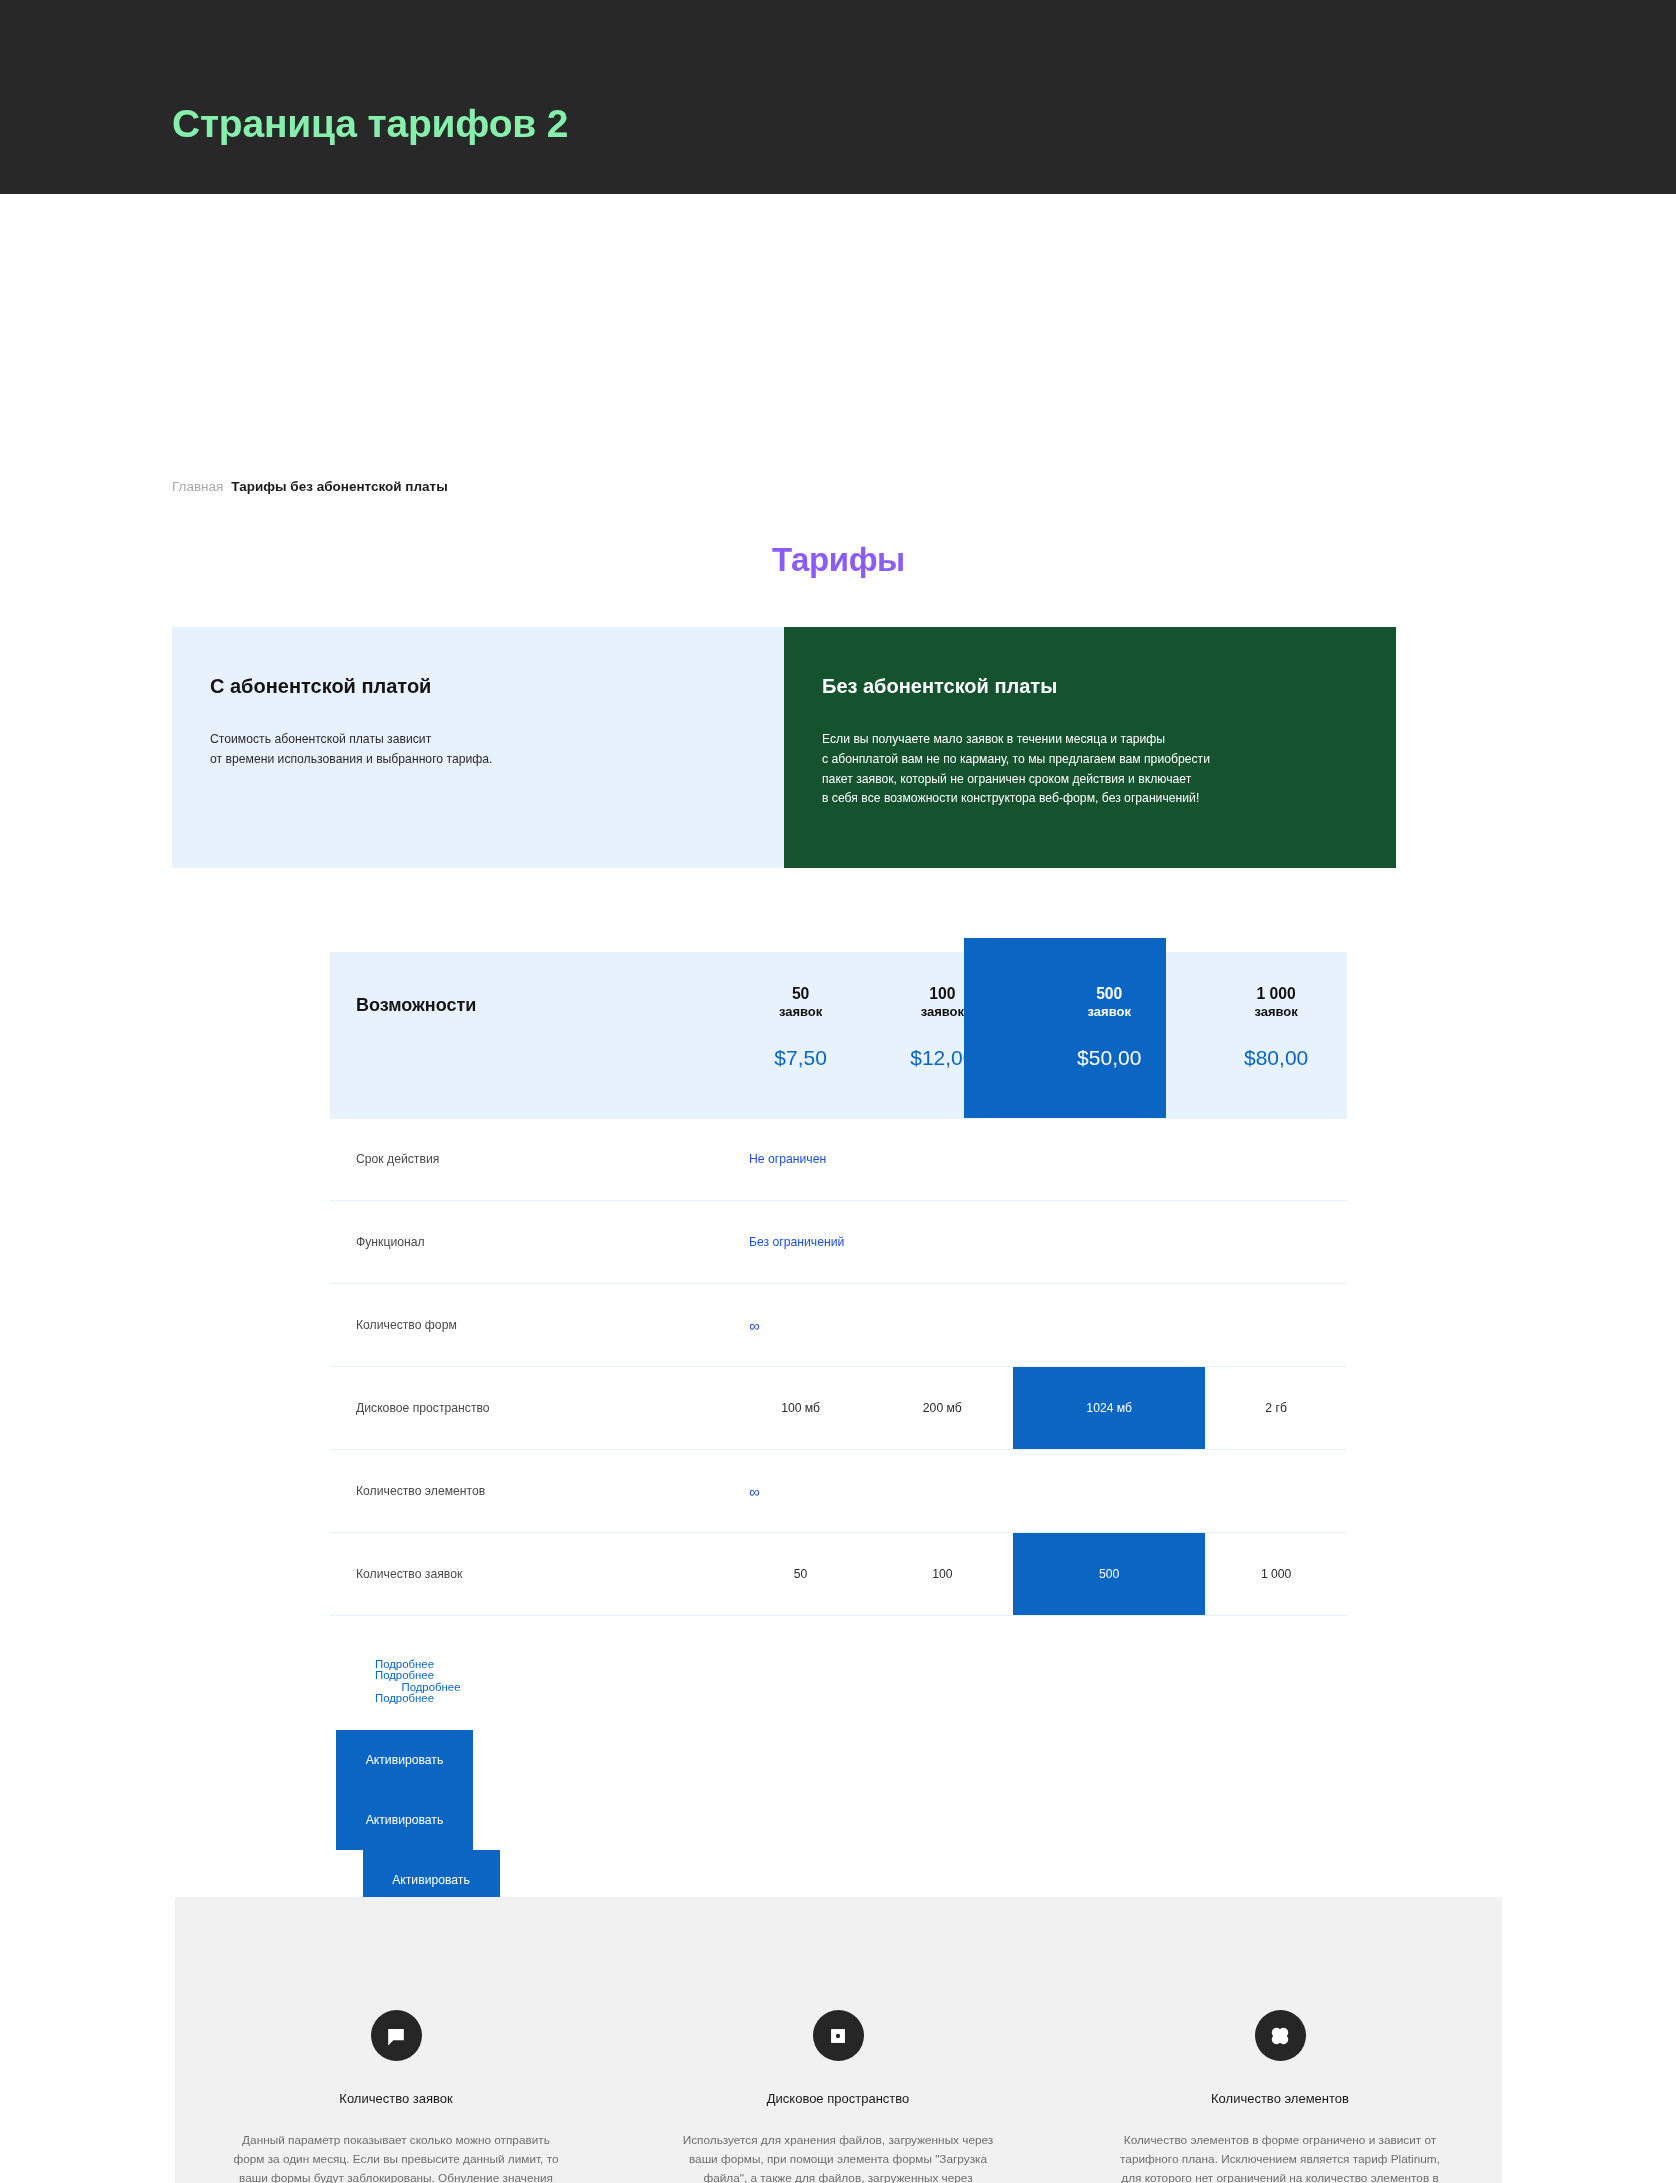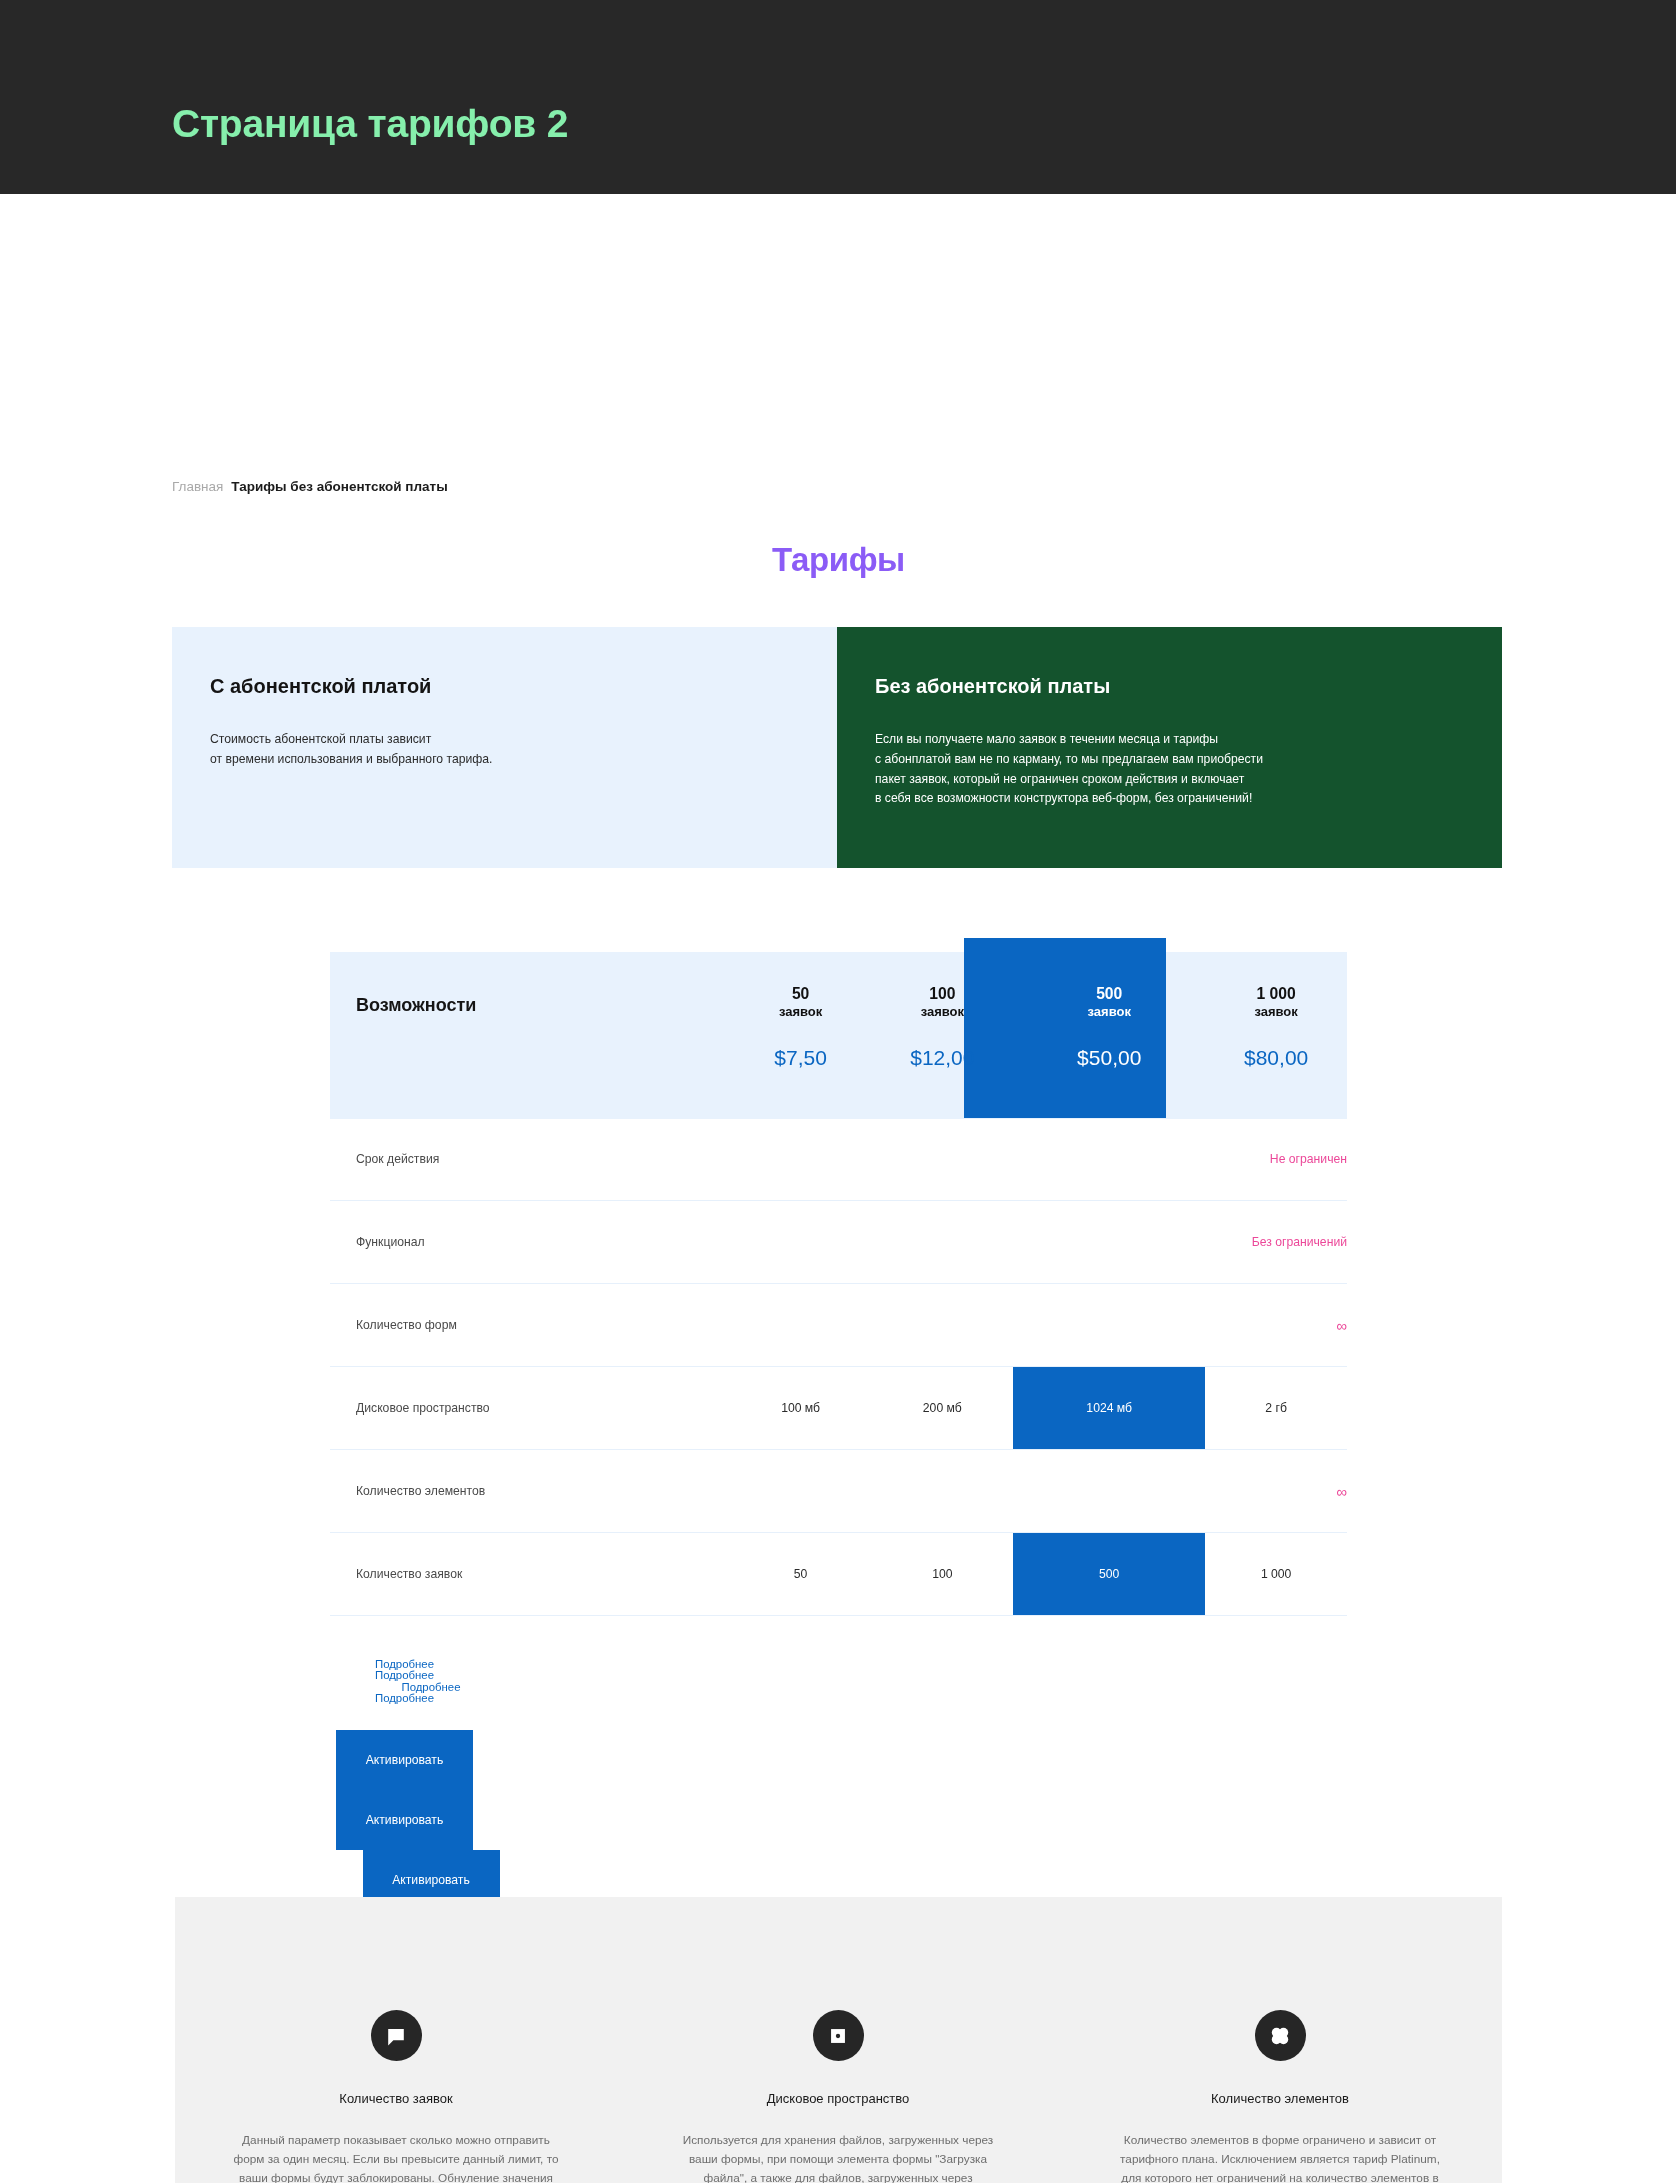--- a/index.html
+++ b/index.html
@@ -62,21 +62,21 @@
   
   .cards {
     position: absolute;
     top: 433px;
     left: 172px;
     width: 1330px;
     height: 241px;
     display: flex;
   }
   .card {
-    width: 665px;
+    width: 612px;
     height: 241px;
     padding: 49px 61px 0 38px;
   }
   .card-light { background: #e8f2fd; }
   .card-blue  { background: #14532d; }
   .card-h {
     font-size: 20px;
     font-weight: bold;
     line-height: 1;
     margin-bottom: 34px;
@@ -152,22 +152,22 @@
     font-size: 12.2px; color: #4a4a4a; line-height: 1;
   }
   .rc {
     width: 149px; text-align: center;
     font-size: 12.2px; color: #2b2b2b; line-height: 1;
     align-self: stretch; display: flex; align-items: center; justify-content: center;
   }
   .rc.wide { width: 202px; }
   .rc.hl { background: #0a66c2; color: #ffffff; }
   .rc-span {
-    width: 598px; text-align: right;
-    font-size: 12.2px; color: #ec4899; line-height: 1;
+    width: 598px; text-align: left;
+    font-size: 12.2px; color: #1d4ed8; line-height: 1;
   }
   .rc-inf { font-size: 15px; }
 
   
   .actions {
     position: absolute;
     top: 1465px;
     left: 330px;
     width: 1017px;
   }

